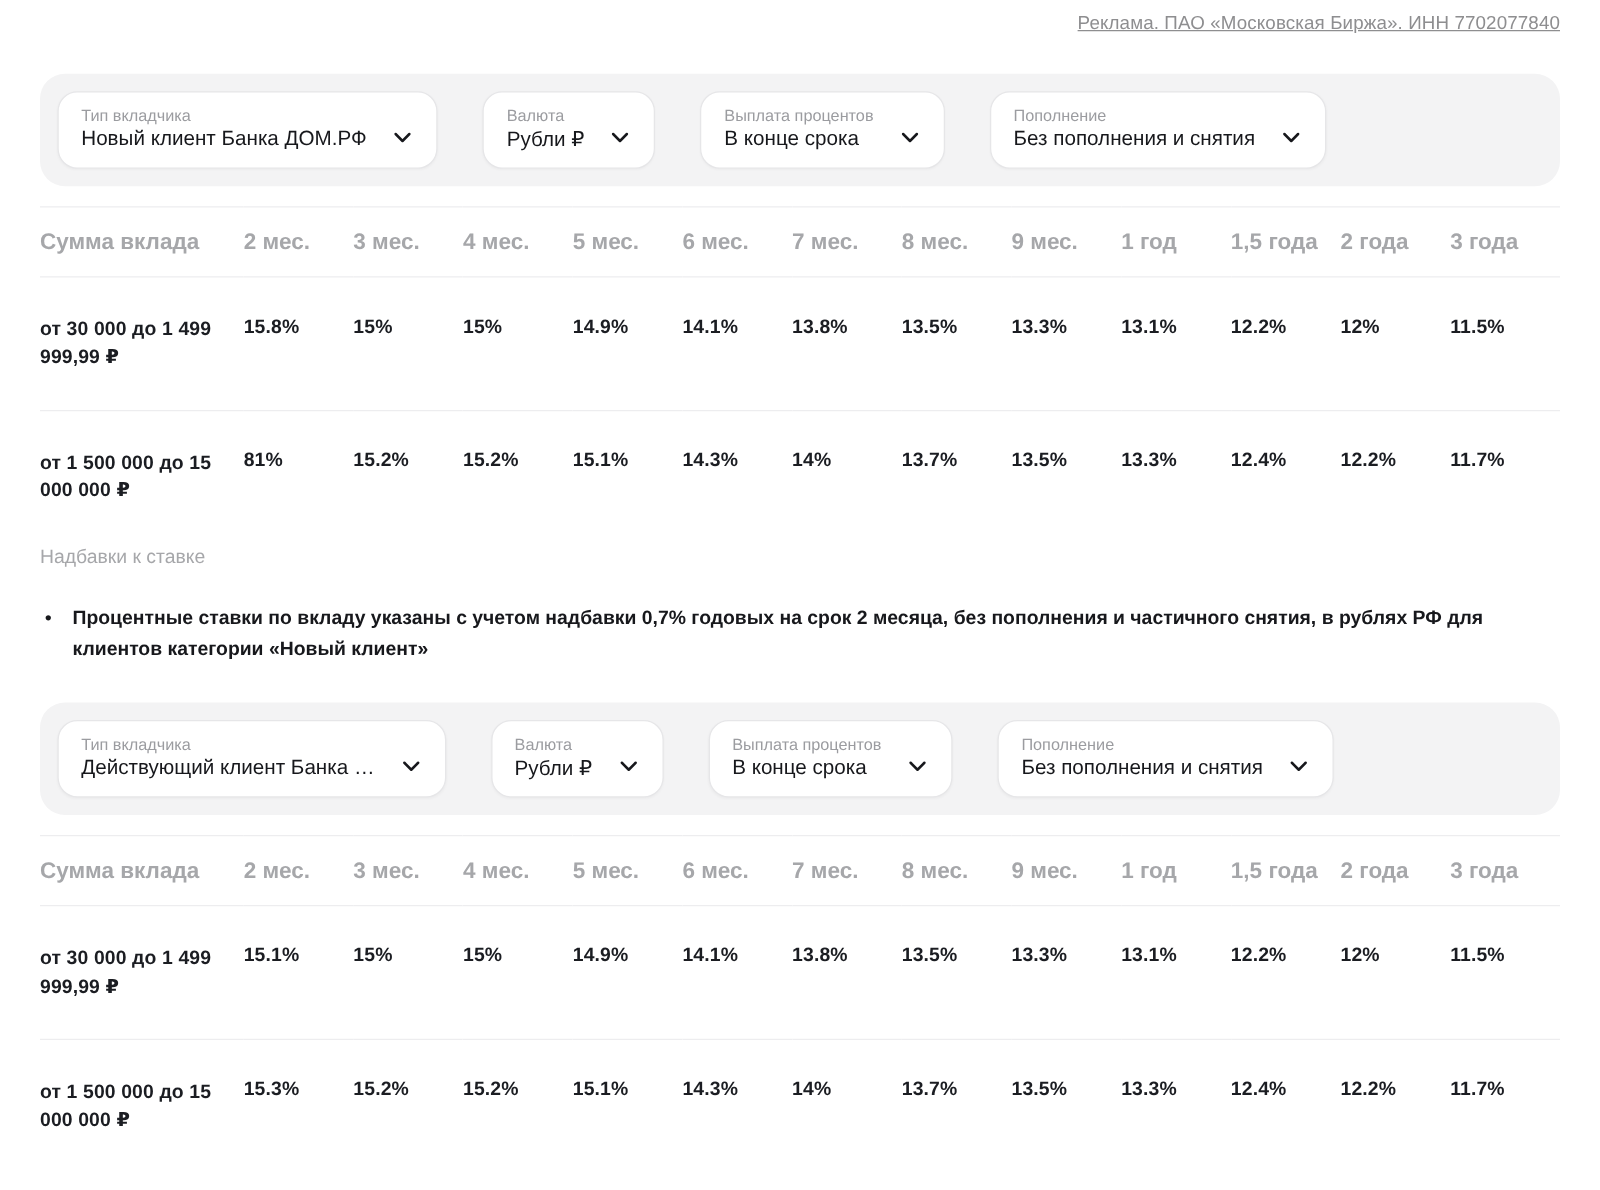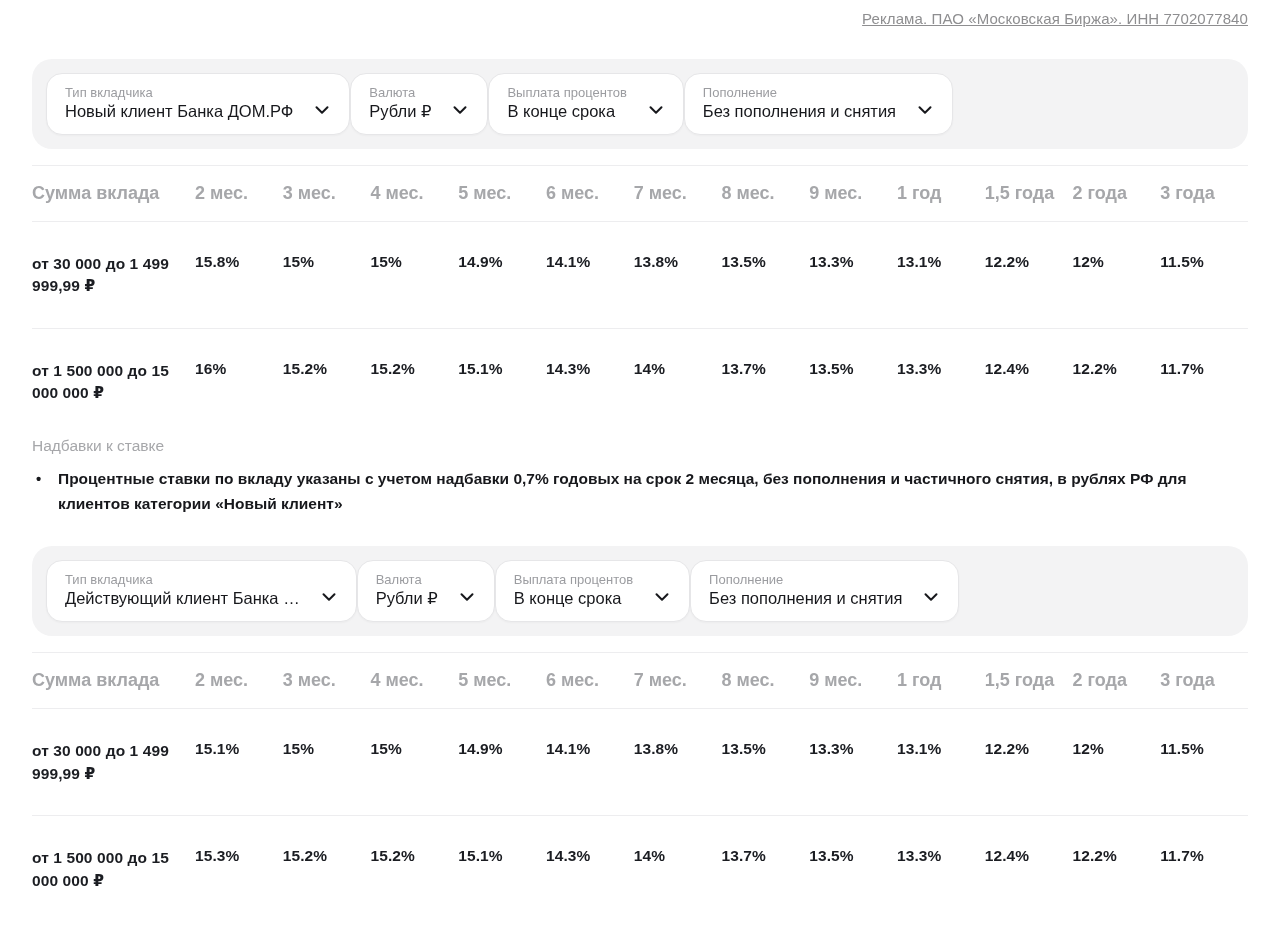--- a/index.html
+++ b/index.html
@@ -27,20 +27,21 @@
   }
 
   
   .filters-bar {
     margin-top:32px;
     background:#f3f3f4;
     border-radius:20px;
     padding:14px;
     display:flex;
     align-items:center;
+    gap:36px;
   }
   .filter-pill {
     background:#ffffff;
     border:1px solid #e6e6e8;
     border-radius:16px;
     padding:9px 18px 11px 18px;
     display:flex;
     align-items:center;
     gap:20px;
     box-shadow:0 1px 2px rgba(0,0,0,.03);
@@ -90,21 +91,21 @@
   }
   .rates-table tr.row-first td { border-bottom:1px solid #ededef; }
   td.sum-cell { line-height:1.45; }
 
   
   .footnote-title {
     font-size:15.5px;
     color:#a6a7aa;
     margin-top:2px;
   }
-  .note-list { margin-top:12px; }
+  .note-list { margin-top:28px; }
   .note-item {
     position:relative;
     padding-left:26px;
     font-size:15.5px;
     font-weight:700;
     line-height:1.6;
     color:#17181c;
     max-width:1216px;
   }
   .note-item::before {
@@ -210,21 +211,21 @@
           <td>13.8%</td>
           <td>13.5%</td>
           <td>13.3%</td>
           <td>13.1%</td>
           <td>12.2%</td>
           <td>12%</td>
           <td>11.5%</td>
         </tr>
         <tr>
           <td class="sum-cell">от 1 500 000 до 15 000 000 ₽</td>
-          <td>16%</td>
+          <td>81%</td>
           <td>15.2%</td>
           <td>15.2%</td>
           <td>15.1%</td>
           <td>14.3%</td>
           <td>14%</td>
           <td>13.7%</td>
           <td>13.5%</td>
           <td>13.3%</td>
           <td>12.4%</td>
           <td>12.2%</td>

